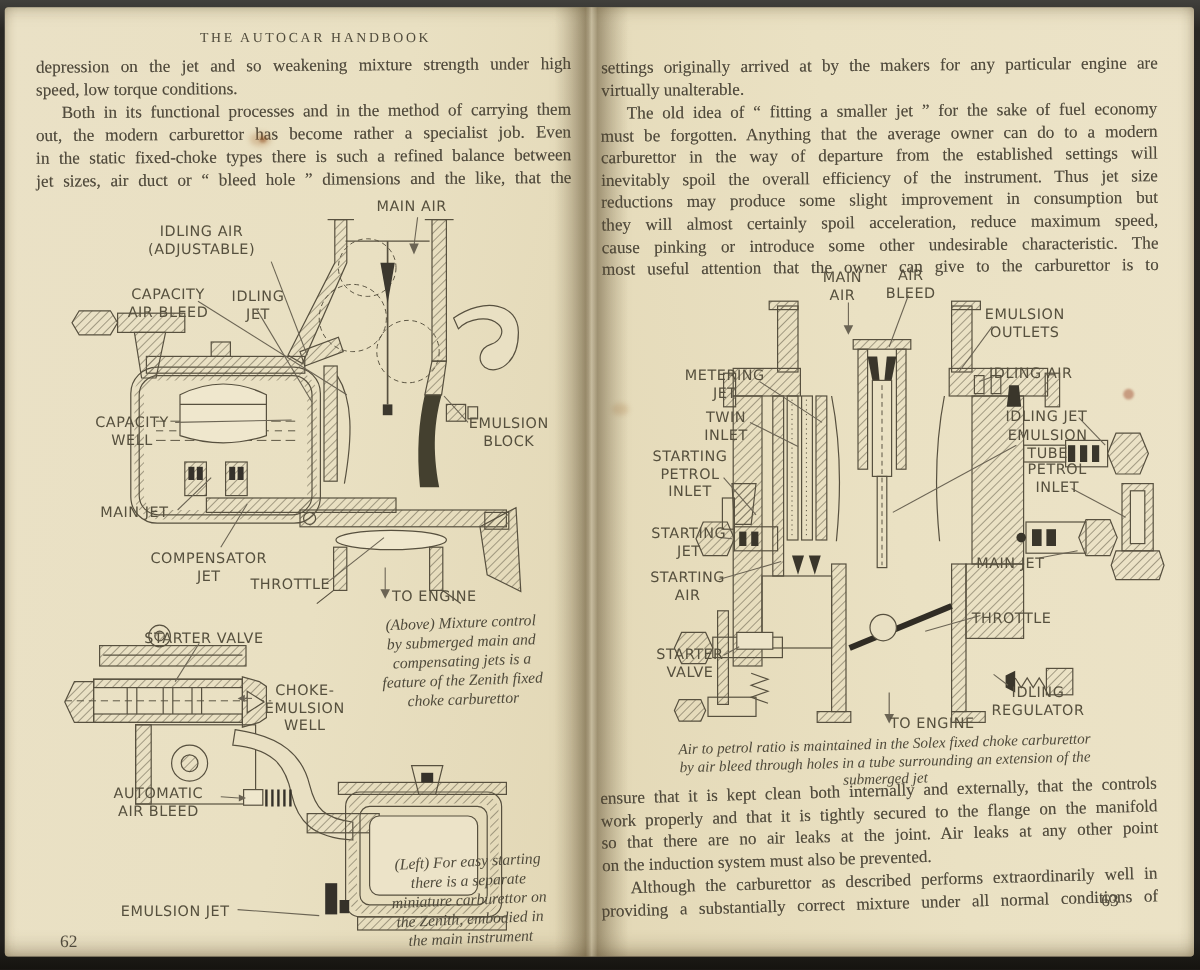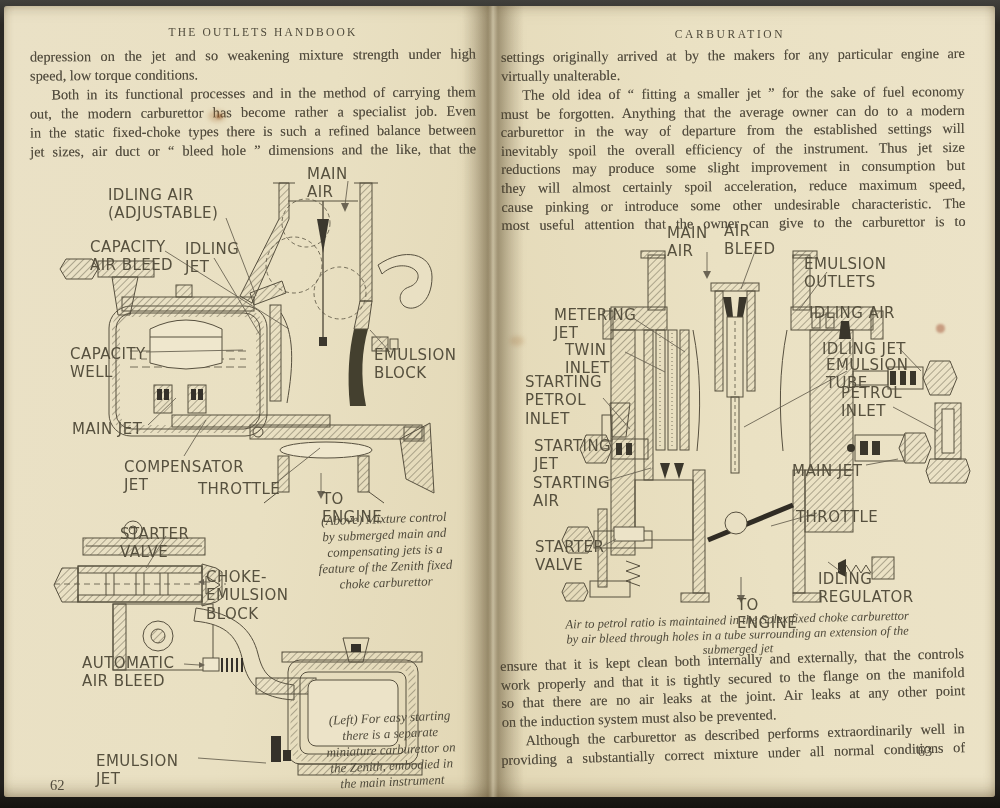--- a/index.html
+++ b/index.html
@@ -22,36 +22,36 @@
                 inset 0 -12px 18px -10px rgba(90,72,40,.45),
                 inset 0 7px 12px -8px rgba(90,72,40,.30);}
   .gutter{position:absolute;top:6px;left:462px;width:62px;height:791px;pointer-events:none;
      background:linear-gradient(90deg,rgba(80,64,36,0) 0%,rgba(80,64,36,.28) 42%,rgba(255,250,230,.25) 50%,rgba(80,64,36,.30) 58%,rgba(80,64,36,0) 100%);}
   .runhead{position:absolute;font-size:11.5px;letter-spacing:2.2px;color:#4f4a3b;text-align:center;}
   .para{position:absolute;font-size:14.3px;color:#514b3d;text-shadow:0 0 .5px rgba(81,75,61,.55);}
   .para .tline{text-align:justify;text-align-last:justify;white-space:nowrap;}
   .para.pend .tline:last-child{text-align-last:left;}
   .lh19 .tline{line-height:19px;}
   .lh186 .tline{line-height:18.6px;}
-  .dlabel{position:absolute;font-family:"DejaVu Sans",sans-serif;font-size:15px;line-height:1.22;
-          letter-spacing:.45px;color:#56503e;white-space:pre-line;}
+  .dlabel{position:absolute;font-family:"DejaVu Sans",sans-serif;font-size:12px;line-height:1.22;
+          letter-spacing:.45px;color:#56503e;text-align:center;white-space:pre-line;}
   .cap{position:absolute;font-size:13px;color:#4f4a3b;font-style:italic;}
   .cap .capline{text-align:center;line-height:16px;white-space:nowrap;}
   .cap-sm .capline{font-size:12.6px;line-height:14.6px;}
   .pageno{position:absolute;font-size:14.5px;color:#514b3d;}
   svg.diag{position:absolute;overflow:visible;}
   .stain{position:absolute;border-radius:50%;pointer-events:none;}
 </style>
 </head>
 <body>
 
 <div id="stage">
 
   <div class="page page-l">
-    <div class="runhead" style="left:34px;top:20px;width:450px;">THE  OUTLETS  HANDBOOK</div>
+    <div class="runhead" style="left:34px;top:20px;width:450px;">THE  AUTOCAR  HANDBOOK</div>
 
     <div class="para pend lh19" style="left:26px;top:40px;width:446px;transform:rotate(-0.4deg);">
         <div class="tline">depression on the jet and so weakening mixture strength under high</div>
         <div class="tline">speed, low torque conditions.</div>
       </div>
     <div class="para lh19" style="left:26px;top:78px;width:446px;transform:rotate(-0.4deg);">
         <div class="tline">&nbsp;&nbsp;&nbsp;Both in its functional processes and in the method of carrying them</div>
         <div class="tline">out, the modern carburettor has become rather a specialist job.  Even</div>
         <div class="tline">in the static fixed-choke types there is such a refined balance between</div>
         <div class="tline">jet sizes, air duct or “ bleed hole ” dimensions and the like, that the</div>
@@ -215,41 +215,40 @@
             <polygon points="148,61 148,67 142,64" fill="#6b6454" stroke="none"></polygon>
           <line x1="128" y1="146" x2="143" y2="147"></line>
             <polygon points="143,144 143,150 149,147" fill="#6b6454" stroke="none"></polygon>
           <line x1="142" y1="240" x2="210" y2="245"></line>
         </g>
       </g>
     </svg>
 
     <div class="dlabel" style="left:116px;top:519px;width:100px;">STARTER VALVE</div>
     <div class="dlabel" style="left:202px;top:562px;width:96px;">CHOKE-EMULSION
-BLOCK</div>
+WELL</div>
     <div class="dlabel" style="left:78px;top:648px;width:100px;">AUTOMATIC
 AIR BLEED</div>
     <div class="dlabel" style="left:92px;top:746px;width:100px;">EMULSION JET</div>
 
     <div class="cap" style="left:294px;top:704px;width:186px;transform:rotate(-2.5deg);">
         <div class="capline">(Left) For easy starting</div>
         <div class="capline">there is a separate</div>
         <div class="capline">miniature carburettor on</div>
         <div class="capline">the Zenith, embodied in</div>
         <div class="capline">the main instrument</div>
       </div>
 
     <div class="pageno" style="left:46px;top:731px;margin-top:40px;">62</div>
 
     <div class="stain" style="left:204px;top:104px;width:18px;height:12px;background:rgba(165,105,45,.28);filter:blur(2px);"></div>
     <div class="stain" style="left:212px;top:108px;width:6px;height:5px;background:rgba(140,75,30,.45);filter:blur(1px);"></div>
   </div>
 
   <div class="page page-r">
-    <div class="runhead" style="left:0px;top:22px;width:480px;letter-spacing:2.6px;">CARBURATION</div>
 
     <div class="para pend lh19" style="left:11px;top:40px;width:464px;transform:rotate(-0.5deg);">
         <div class="tline">settings originally arrived at by the makers for any particular engine are</div>
         <div class="tline">virtually unalterable.</div>
       </div>
     <div class="para lh186" style="left:11px;top:78px;width:464px;transform:rotate(-0.5deg);">
         <div class="tline">&nbsp;&nbsp;&nbsp;The old idea of “ fitting a smaller jet ” for the sake of fuel economy</div>
         <div class="tline">must be forgotten.   Anything that the average owner can do to a modern</div>
         <div class="tline">carburettor in the way of departure from the established settings will</div>
         <div class="tline">inevitably spoil the overall efficiency of the instrument.   Thus jet size</div>

